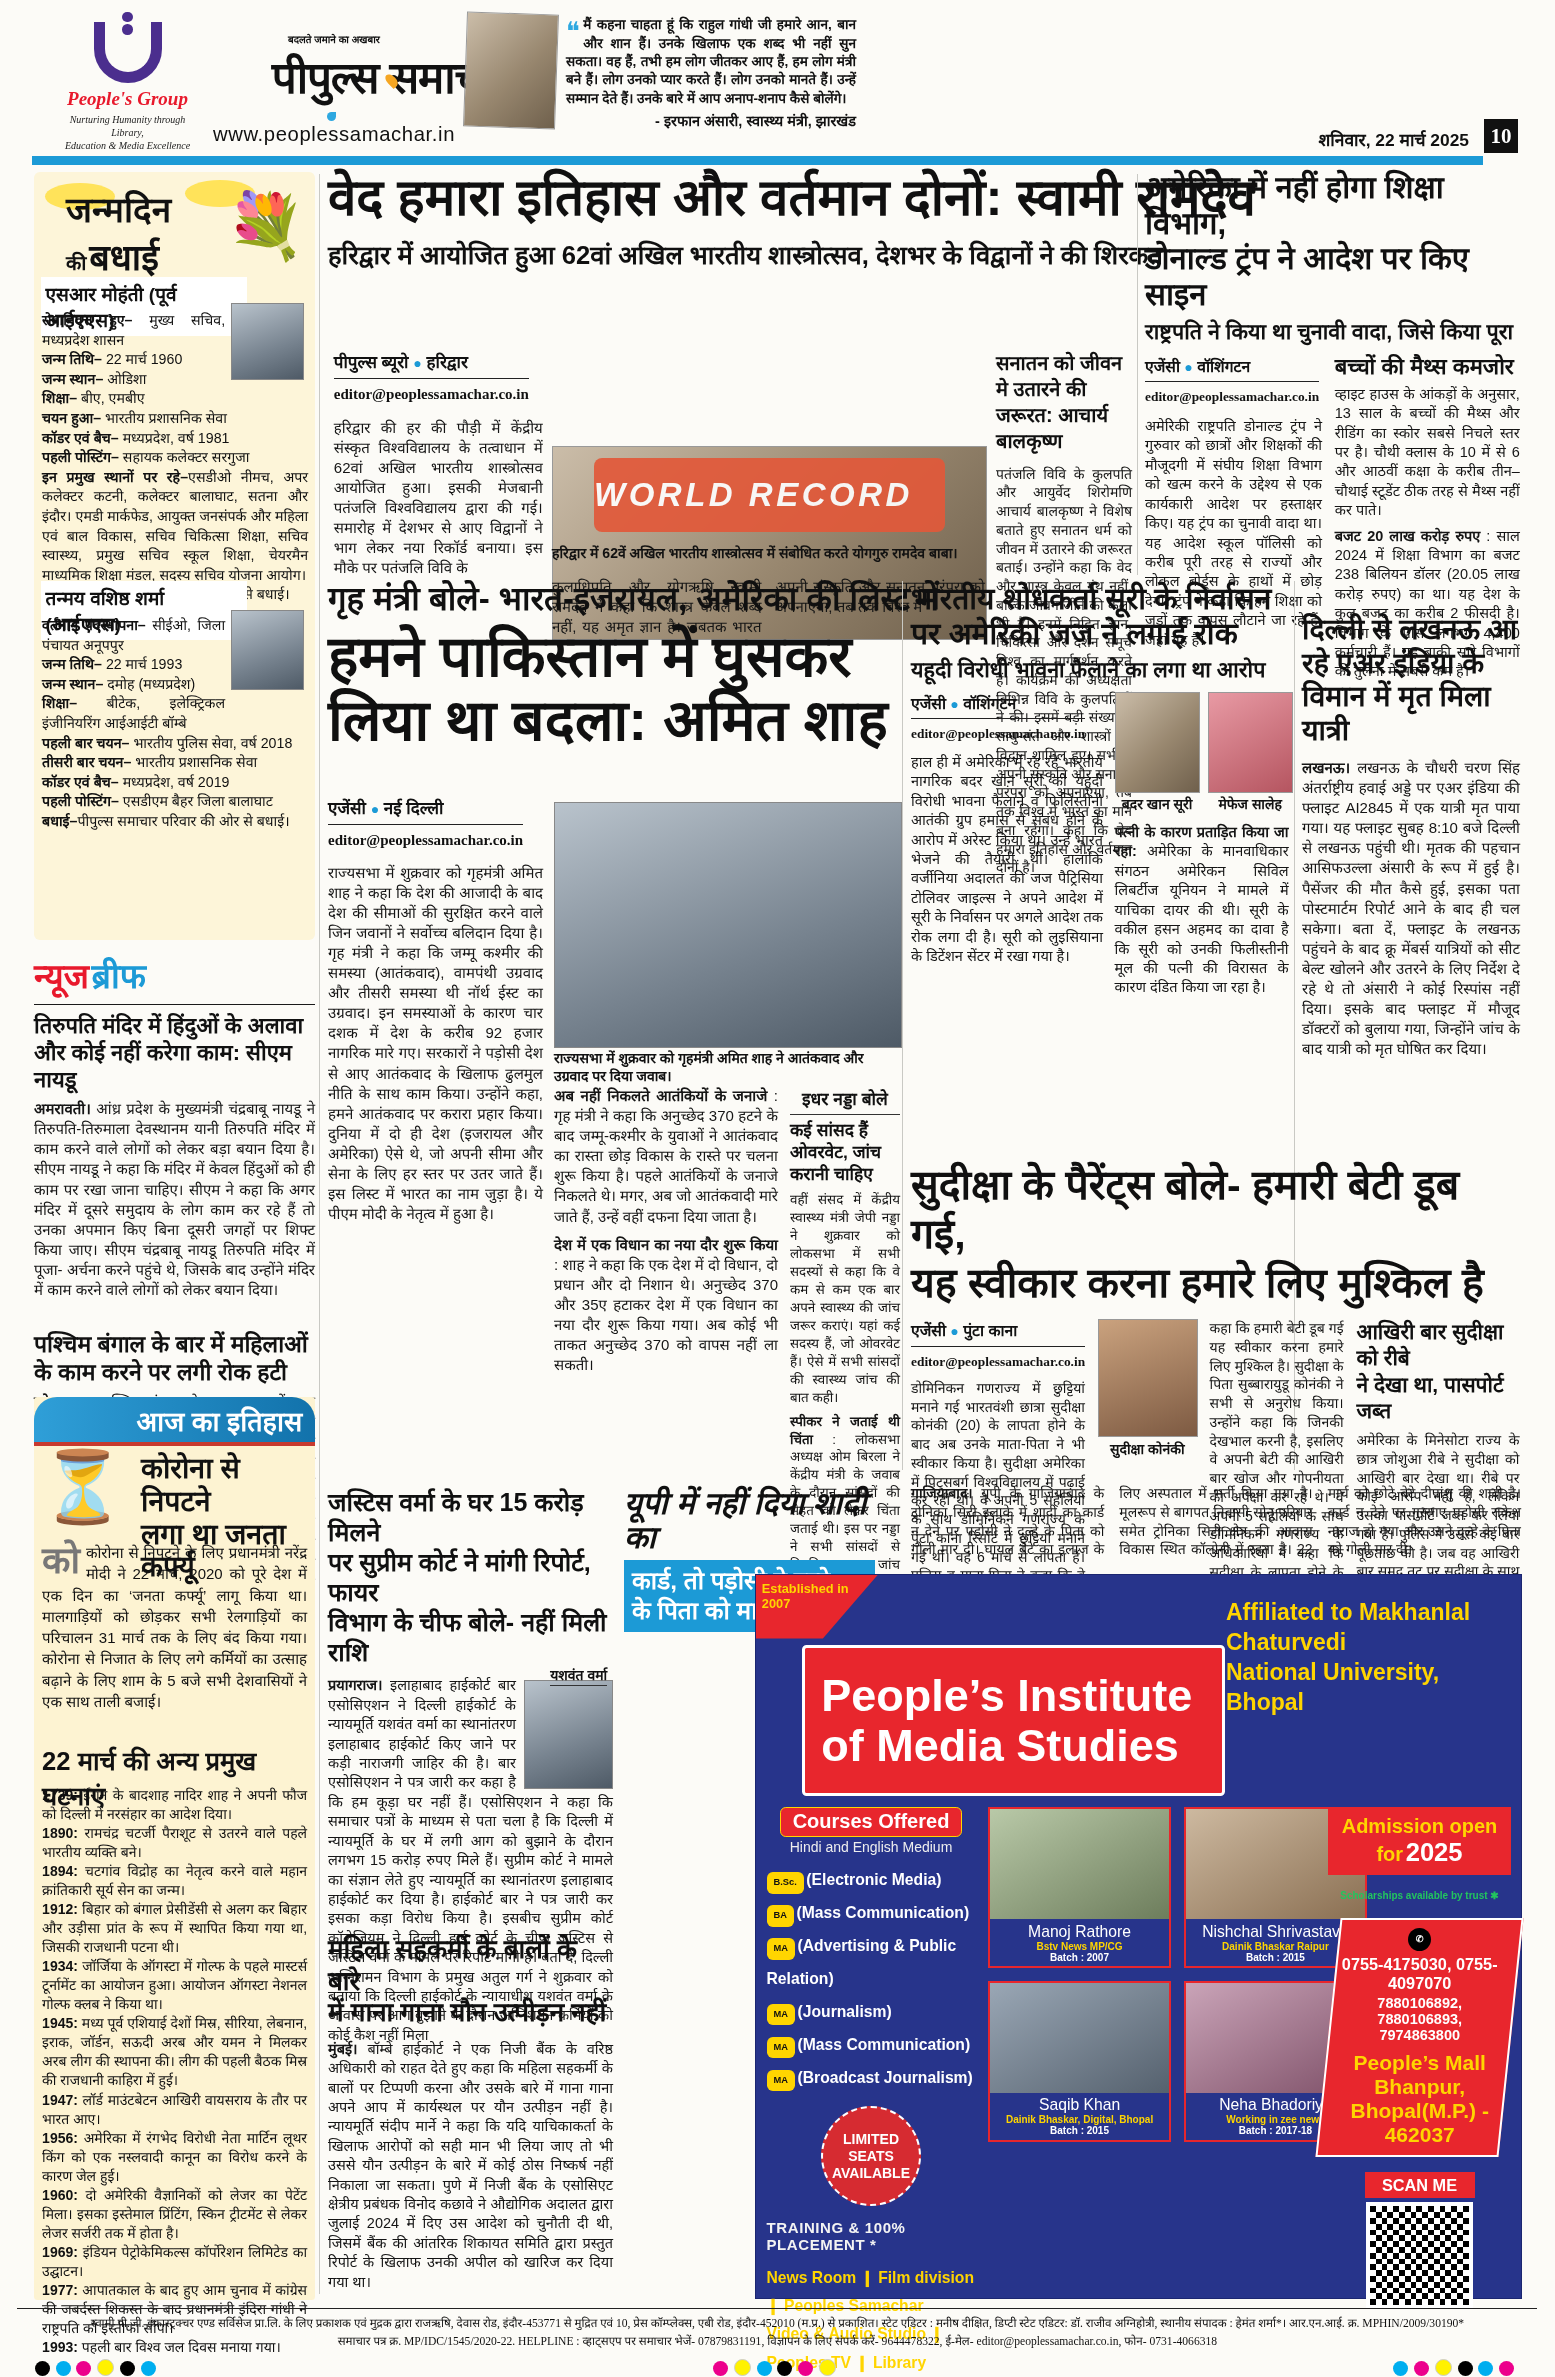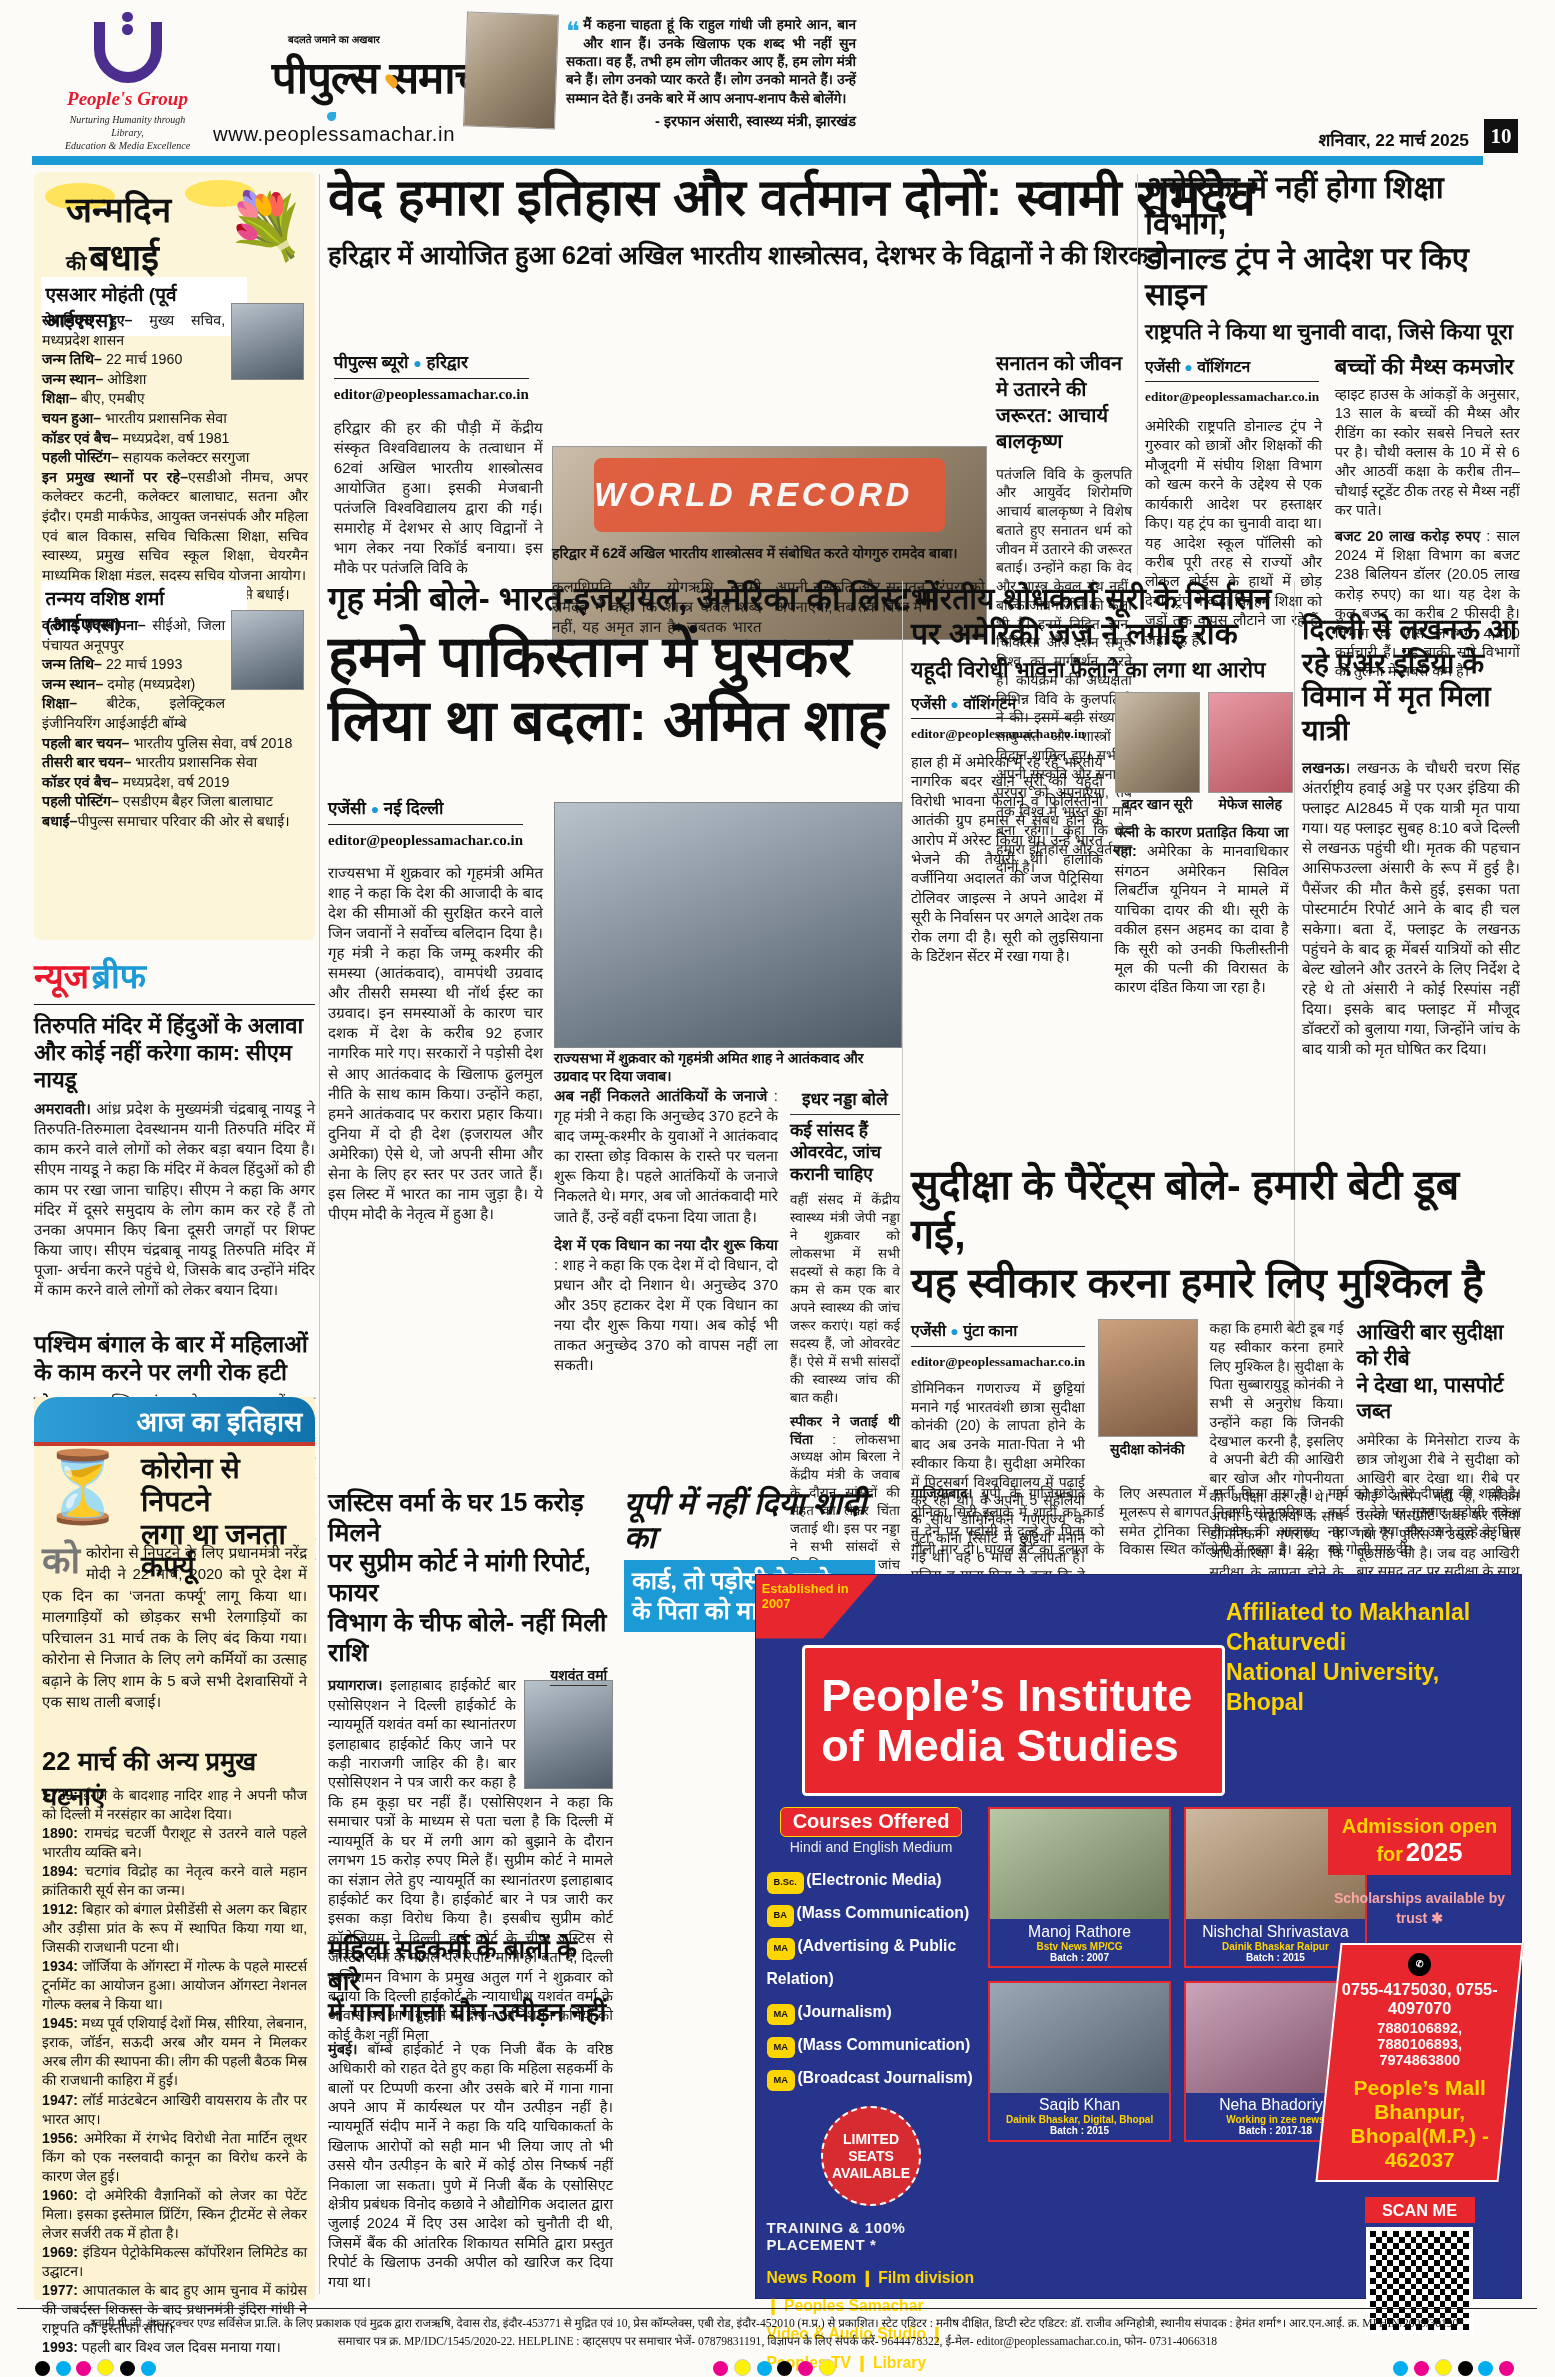--- a/index.html
+++ b/index.html
@@ -394,21 +394,21 @@
           <div style="font-size:10px;font-weight:bold;">Batch : 2017-18</div>
         </div>
       </div>
     </div>
 
     <div style="position:absolute;left:572px;top:232px;width:183px;">
       <div style="background:#e8262d;text-align:center;padding:8.1px 3.5px;">
         <span class="adyellow" style="font-weight:bold;font-size:20px;">Admission open for</span>
         <span style="color:#fff;font-weight:bold;font-size:25.6px;">2025</span>
       </div>
-      <div style="color:#fca5a5;font-weight:bold;font-size:14px;margin-top:14px;text-align:center;line-height:1.4;">Scholarships available by trust ✱</div>
+      <div style="color:#22c55e;font-weight:bold;font-size:10px;margin-top:14px;text-align:center;line-height:1.4;">Scholarships available by trust ✱</div>
       <div style="background:#e8262d;border:2.3px solid #fff;margin-top:15px;padding:8.1px 5.8px;transform:skewX(-6deg);">
         <div style="transform:skewX(6deg);color:#fff;font-weight:bold;text-align:center;">
           <span style="background:#000;border-radius:50%;display:inline-block;width:23px;height:23px;line-height:23px;">✆</span>
           <div style="font-size:16.3px;margin-top:3.5px;">0755-4175030, 0755- 4097070</div>
           <div style="font-size:14.5px;margin-top:2.3px;">7880106892, 7880106893, 7974863800</div>
           <div class="adyellow" style="font-size:21px;margin-top:8.1px;">People’s Mall Bhanpur,</div>
           <div class="adyellow" style="font-size:21px;">Bhopal(M.P.) - 462037</div>
         </div>
       </div>
       <div style="margin:15px auto 0;width:110px;text-align:center;">

